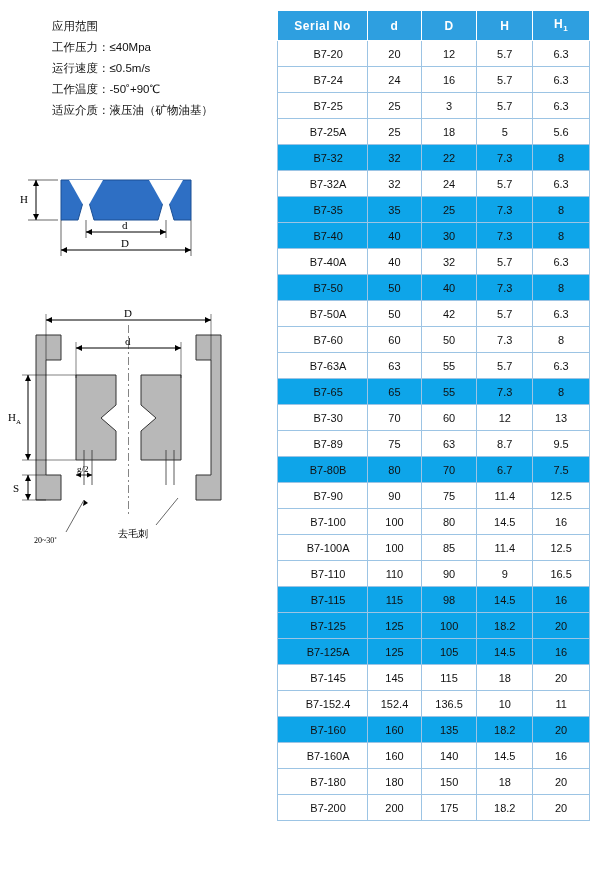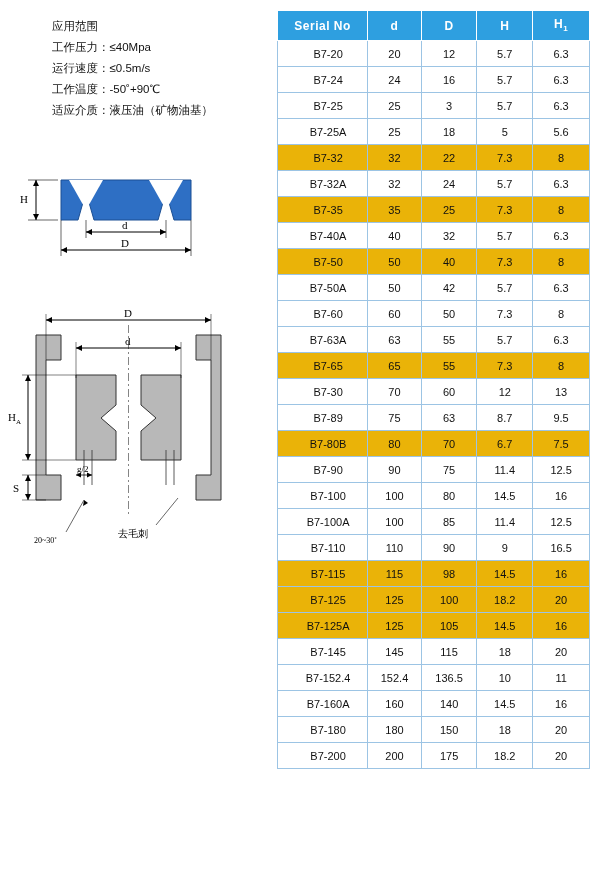--- a/index.html
+++ b/index.html
@@ -64,21 +64,21 @@
     text-align:center;
     letter-spacing:.5px;
   }
   td{
     height:23px;
     border:1px solid #9cc4e4;
     text-align:center;
     background:#ffffff;
     font-size:11px;
   }
-  tr.hl td{background:#eab308;}
+  tr.hl td{background:#0ea5e9;}
   td.sn{text-align:center;padding-left:12px;}
   
   .sub{font-size:8px;vertical-align:sub;}
 </style>
 </head>
 <body>
 
 <div class="watermark">
   <span>夏</span>
   <span>涛</span>
@@ -238,20 +238,27 @@
           <td>5.7</td>
           <td>6.3</td>
         </tr>
         <tr class="hl">
           <td class="sn">B7-35</td>
           <td>35</td>
           <td>25</td>
           <td>7.3</td>
           <td>8</td>
         </tr>
+        <tr class="hl">
+          <td class="sn">B7-40</td>
+          <td>40</td>
+          <td>30</td>
+          <td>7.3</td>
+          <td>8</td>
+        </tr>
         <tr>
           <td class="sn">B7-40A</td>
           <td>40</td>
           <td>32</td>
           <td>5.7</td>
           <td>6.3</td>
         </tr>
         <tr class="hl">
           <td class="sn">B7-50</td>
           <td>50</td>
@@ -364,20 +371,27 @@
           <td>18</td>
           <td>20</td>
         </tr>
         <tr>
           <td class="sn">B7-152.4</td>
           <td>152.4</td>
           <td>136.5</td>
           <td>10</td>
           <td>11</td>
         </tr>
+        <tr class="hl">
+          <td class="sn">B7-160</td>
+          <td>160</td>
+          <td>135</td>
+          <td>18.2</td>
+          <td>20</td>
+        </tr>
         <tr>
           <td class="sn">B7-160A</td>
           <td>160</td>
           <td>140</td>
           <td>14.5</td>
           <td>16</td>
         </tr>
         <tr>
           <td class="sn">B7-180</td>
           <td>180</td>

